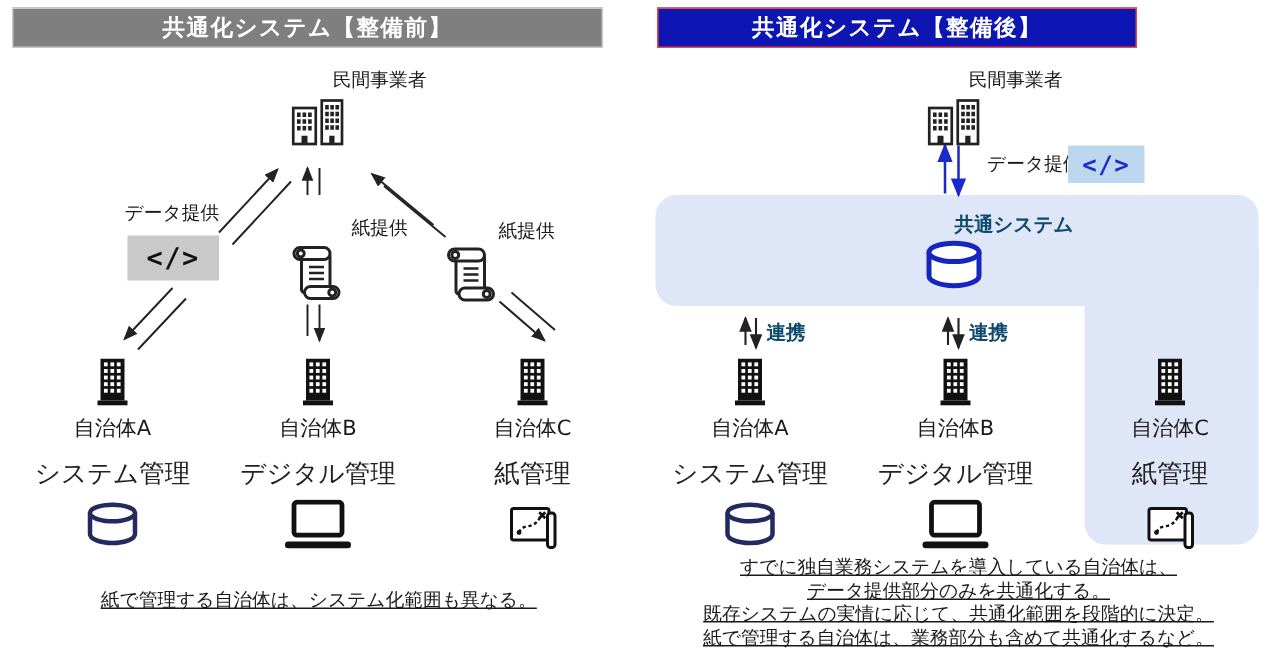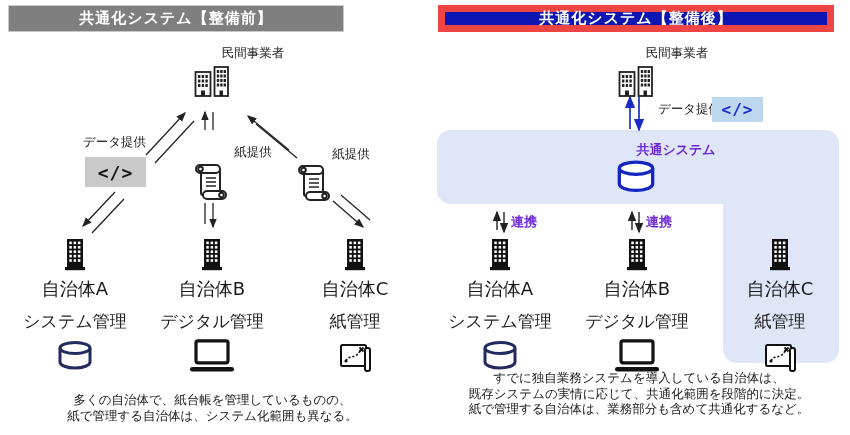--- a/index.html
+++ b/index.html
@@ -1,37 +1,37 @@
 <!DOCTYPE html>
 <html><head>
 <meta charset="utf-8">
 <style>
   html,body{margin:0;padding:0;background:#fff;}
   #canvas{position:relative;width:850px;height:435px;background:#fff;overflow:hidden;
           font-family:"DejaVu Sans","Liberation Sans",sans-serif;color:#1a1a1a;}
   .hdr{position:absolute;top:5px;height:27px;box-sizing:border-box;display:flex;align-items:center;justify-content:center;
        font-weight:bold;color:#fff;font-size:15px;letter-spacing:1px;white-space:nowrap;}
-  .hdr-before{left:8px;width:336px;background:#7F7F7F;border:1px solid #C9C9C9;}
-  .hdr-after{left:438px;width:396px;background:#0D16B2;border:7px solid #ef4444;}
+  .hdr-before{left:8px;width:394px;background:#7F7F7F;border:1px solid #C9C9C9;}
+  .hdr-after{left:438px;width:320px;background:#0D16B2;border:1px solid #ef4444;}
   .lbl{position:absolute;font-size:12.5px;white-space:nowrap;}
   .lbl-c{transform:translateX(-50%);margin-left:40px;}
-  .blue-txt{color:#6d28d9;font-weight:bold;}
+  .blue-txt{color:#0c4a6e;font-weight:bold;}
   .code-box{position:absolute;display:flex;align-items:center;justify-content:center;font-weight:bold;
             font-family:"DejaVu Sans Mono","Liberation Mono",monospace;letter-spacing:1px;}
   .code-gray{left:85px;top:157px;width:61px;height:30px;background:#C9C9C9;color:#111;font-size:18px;}
   .code-blue{left:712px;top:97px;width:51px;height:25px;background:#BDD7EE;color:#1B2BC8;font-size:16px;}
   .region{position:absolute;background:#DEE6F7;border-radius:14px;}
   .region-top{left:437px;top:130px;width:402px;height:74px;}
   .region-col{left:723px;top:150px;width:116px;height:213px;}
   .col{position:absolute;top:239px;width:130px;display:flex;flex-direction:column;align-items:center;}
-  .col .name{font-size:18px;margin-top:5px;white-space:nowrap;}
+  .col .name{font-size:14px;margin-top:5px;white-space:nowrap;}
   .col .mgmt{font-size:17px;margin-top:9px;white-space:nowrap;color:#222;}
   .col .micon{margin-top:6px;}
   .caption{position:absolute;text-align:center;font-size:12.5px;color:#1a1a1a;}
-  .caption div{white-space:nowrap;}
+  .caption div{white-space:nowrap;text-decoration:underline;}
   .cap-before{left:0;width:425px;top:392px;line-height:16px;}
   .cap-after{left:428px;width:422px;top:370px;line-height:15.5px;}
   svg.iconpos{position:absolute;overflow:visible;}
   #arrows{position:absolute;left:0;top:0;pointer-events:none;}
   #symdefs{position:absolute;width:0;height:0;overflow:hidden;}
 </style>
 </head>
 <body>
 
 <svg id="symdefs" aria-hidden="true">
@@ -207,21 +207,20 @@
         <use href="#sym-building"></use>
       </svg>
     <div class="name">自治体C</div>
     <div class="mgmt">紙管理</div>
     <svg class="micon" width="34" height="34" style="color:#111;">
         <use href="#sym-map"></use>
       </svg>
   </div>
 
   <div class="caption cap-before">
-    <div>多くの自治体で、紙台帳を管理しているものの、</div>
     <div>紙で管理する自治体は、システム化範囲も異なる。</div>
   </div>
 
   <div class="hdr hdr-after">
     <span>共通化システム【整備後】</span>
   </div>
 
   <div class="lbl lbl-c" style="left:637px;top:45px;">民間事業者</div>
   <svg class="iconpos" style="left:617px;top:63px;color:#222;" width="40" height="36">
       <use href="#sym-buildings"></use>
@@ -266,17 +265,18 @@
       </svg>
     <div class="name">自治体C</div>
     <div class="mgmt">紙管理</div>
     <svg class="micon" width="34" height="34" style="color:#111;">
         <use href="#sym-map"></use>
       </svg>
   </div>
 
   <div class="caption cap-after">
     <div>すでに独自業務システムを導入している自治体は、</div>
+    <div>データ提供部分のみを共通化する。</div>
     <div>既存システムの実情に応じて、共通化範囲を段階的に決定。</div>
     <div>紙で管理する自治体は、業務部分も含めて共通化するなど。</div>
   </div>
 
 </div>
 
 </body></html>

